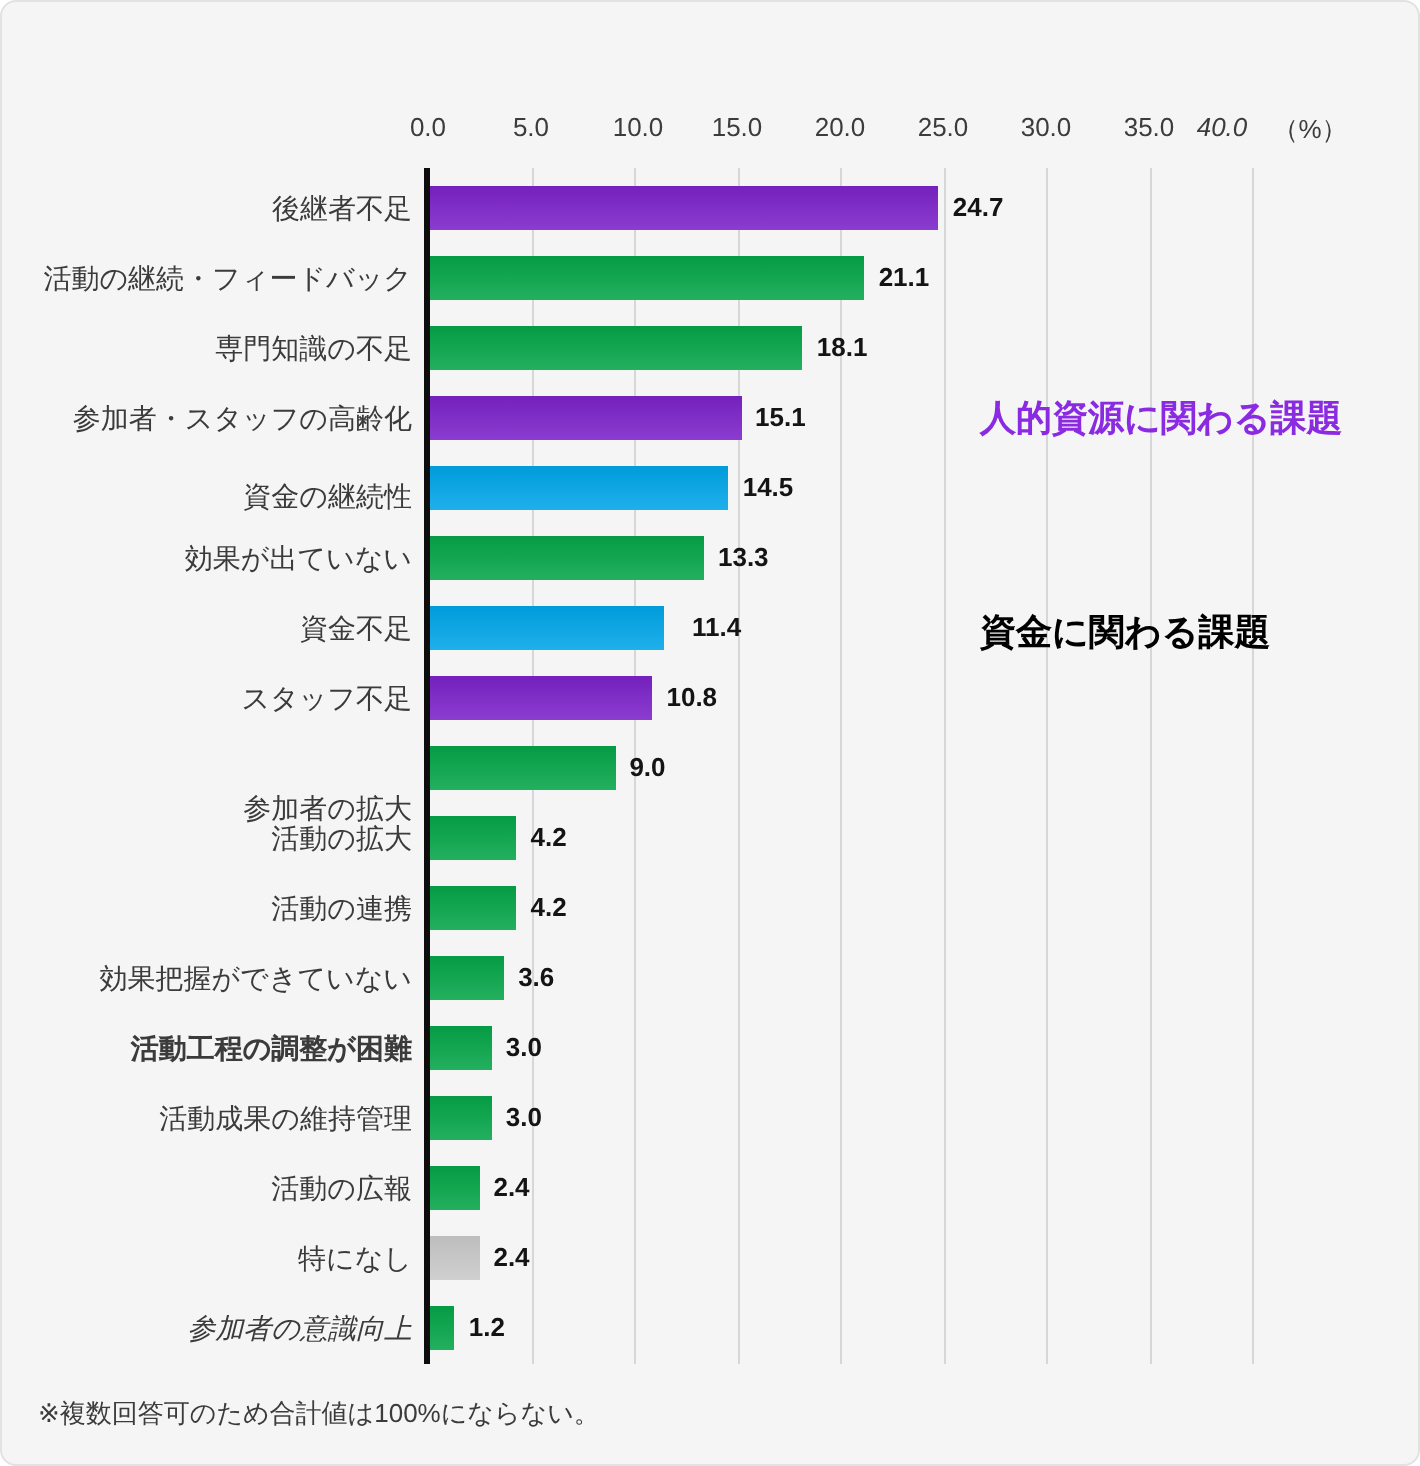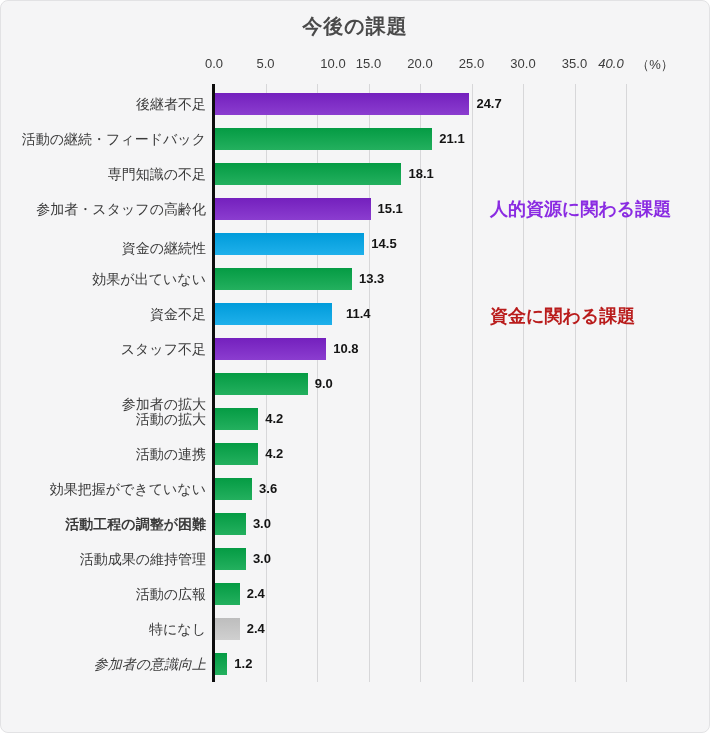--- a/index.html
+++ b/index.html
@@ -107,26 +107,25 @@
     left: 18px;
     top: 697px;
     font-size: 13px;
     color: #3b3b3b;
   }
 </style>
 </head>
 <body>
 
 <div class="card">
-  <div class="chart-title">今後の課題</div>
 
   <div id="axis-row">
       <span class="tick-label" style="left: 187px;">0.0</span>
       <span class="tick-label" style="left: 238.5px;">5.0</span>
-      <span class="tick-label" style="left: 306px; text-align: center;">10.0</span>
+      <span class="tick-label" style="left: 292px; text-align: center;">10.0</span>
       <span class="tick-label" style="left: 341.5px;">15.0</span>
       <span class="tick-label" style="left: 393px;">20.0</span>
       <span class="tick-label" style="left: 444.5px;">25.0</span>
       <span class="tick-label" style="left: 496px;">30.0</span>
       <span class="tick-label" style="left: 547.5px;">35.0</span>
       <span class="tick-label" style="left: 584px; font-style: italic;">40.0</span>
       <span class="unit-label">（%）</span>
     </div>
 
   <div class="plot" id="plot">
@@ -190,16 +189,17 @@
       <div class="cat-label" style="top: 477px;">効果把握ができていない</div>
       <div class="cat-label" style="top: 512px; font-weight: bold;">活動工程の調整が困難</div>
       <div class="cat-label" style="top: 547px;">活動成果の維持管理</div>
       <div class="cat-label" style="top: 582px;">活動の広報</div>
       <div class="cat-label" style="top: 617px;">特になし</div>
       <div class="cat-label" style="top: 652px; font-style: italic;">参加者の意識向上</div>
     </div>
 
   <div id="annotations">
       <div class="annotation" style="top: 196px; color: rgb(138, 43, 226);">人的資源に関わる課題</div>
-      <div class="annotation" style="top: 303px; color: #b91c1c; text-align: right;">資金に関わる課題</div>
-    </div>
-
+      <div class="annotation" style="top: 303px; color: #000000; text-align: right;">資金に関わる課題</div>
+    </div>
+
+  <div class="footnote">※複数回答可のため合計値は100%にならない。</div>
 </div>
 
 </body></html>

